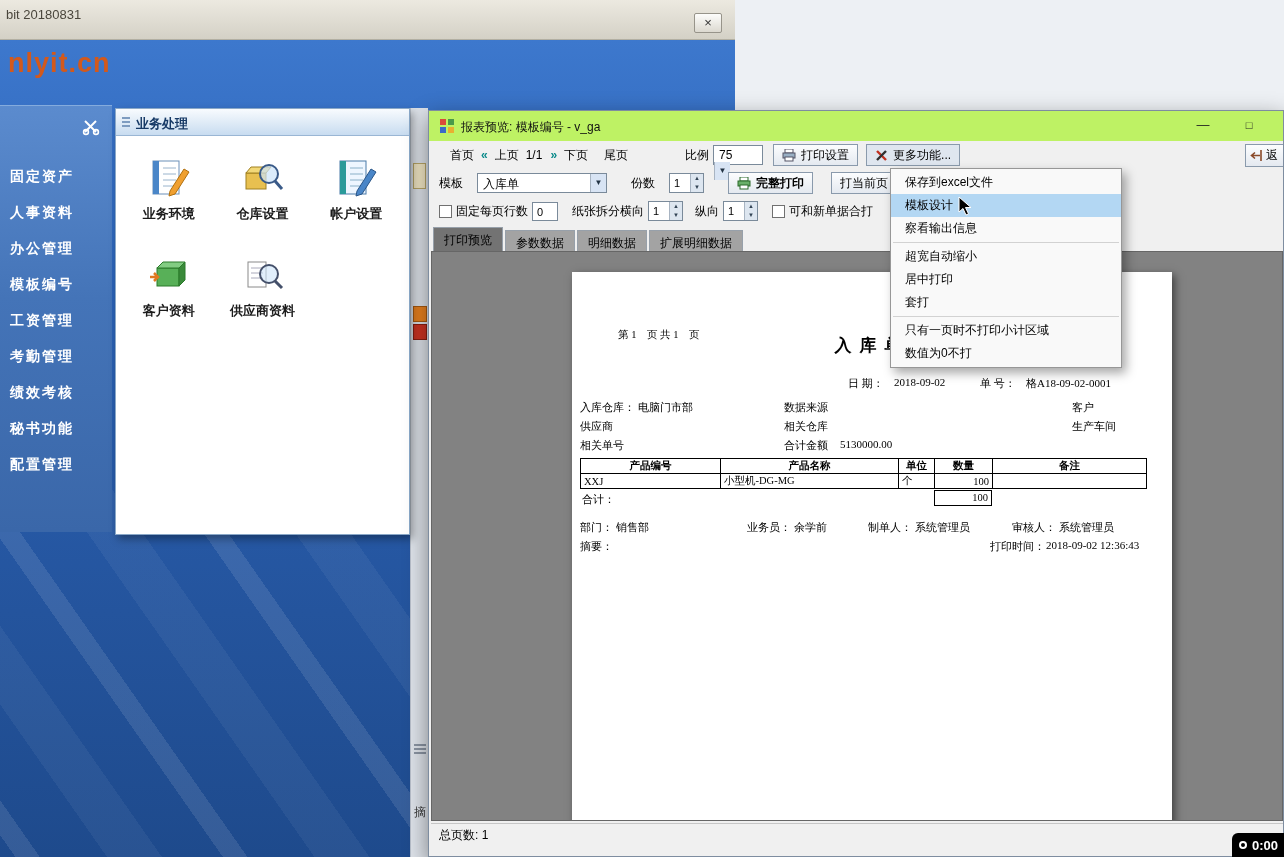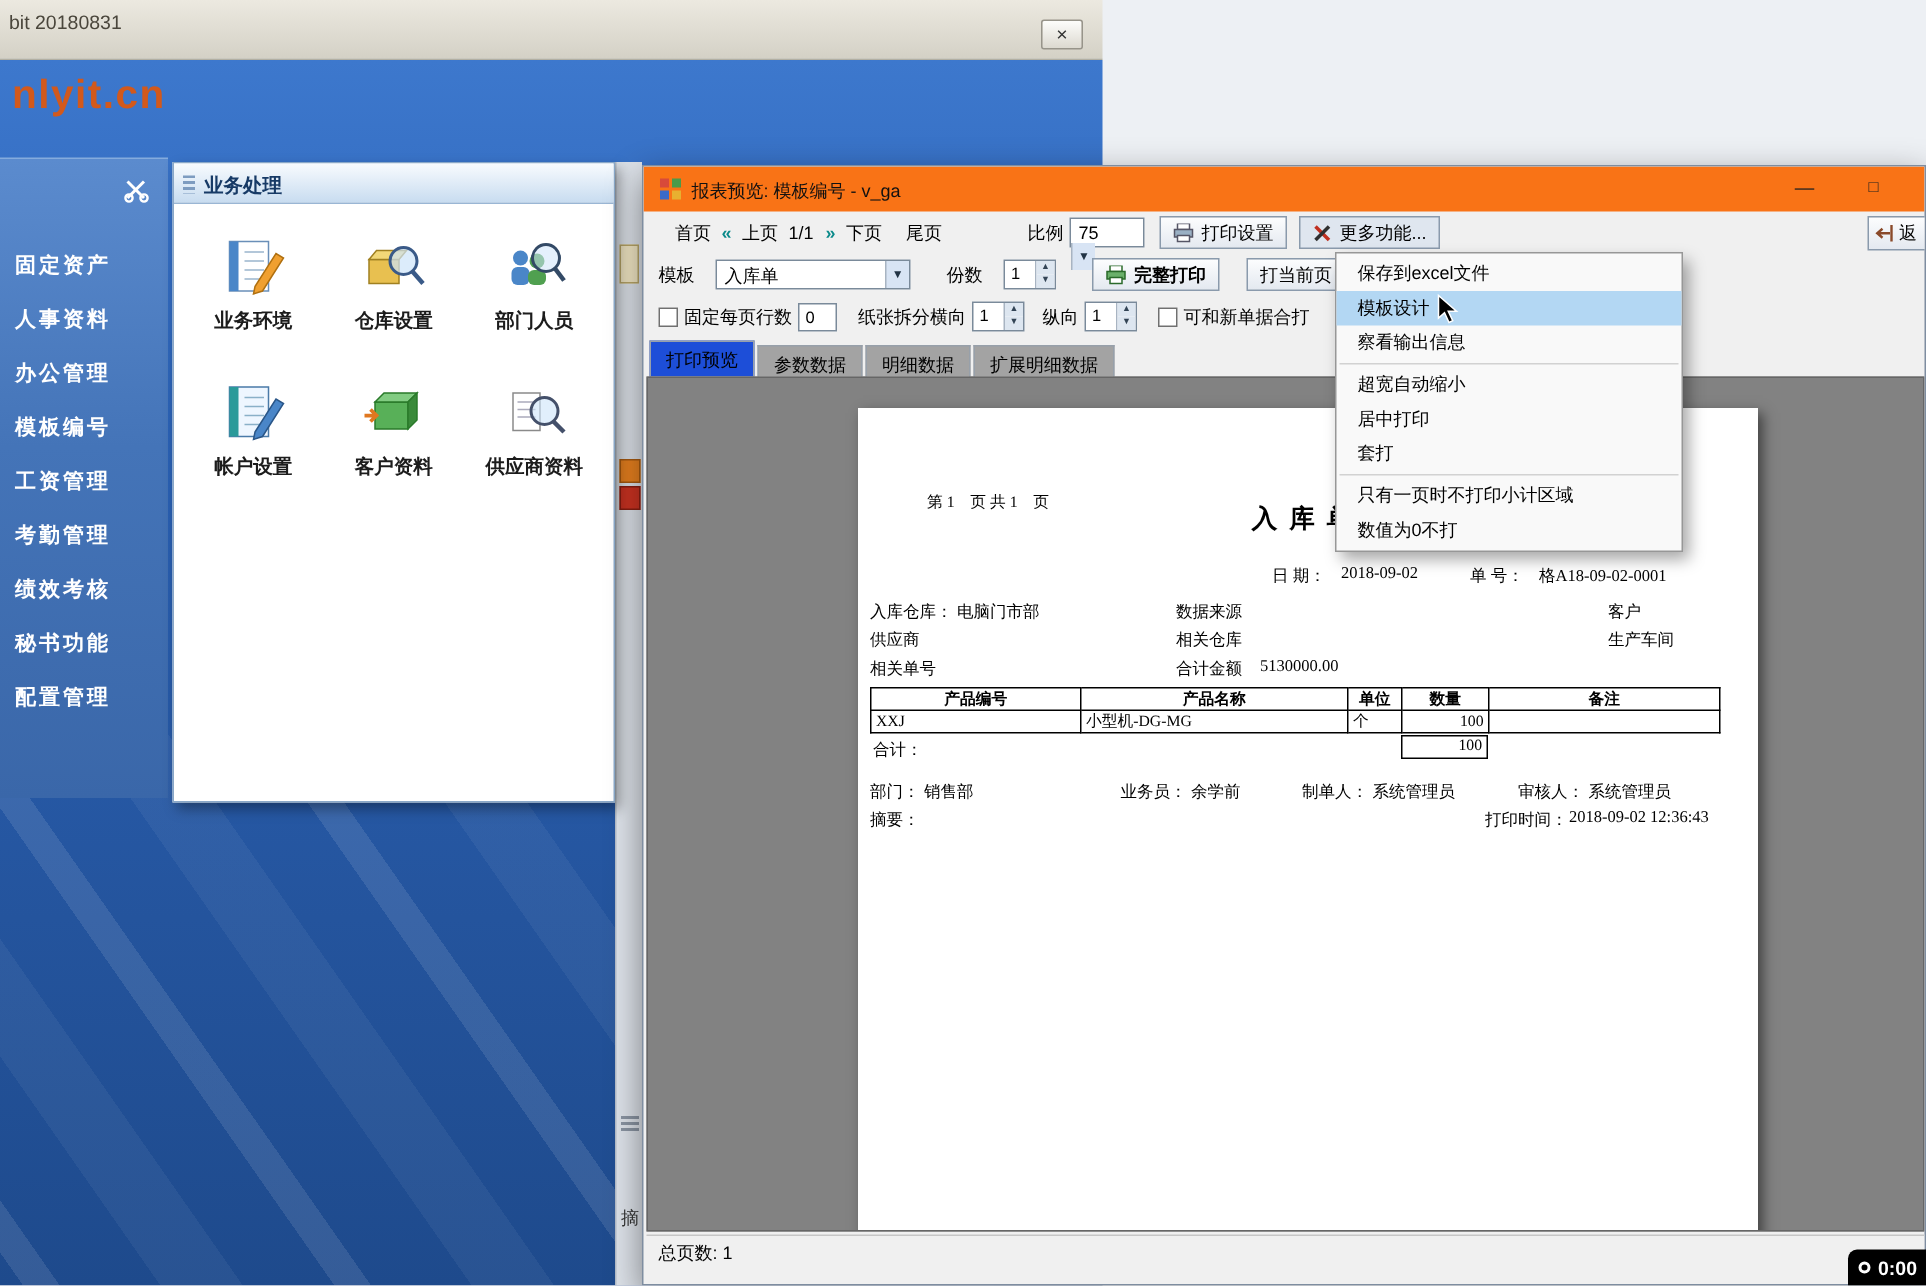--- a/index.html
+++ b/index.html
@@ -48,21 +48,21 @@
   .strip-tab { position:absolute; left:2px; top:55px; width:13px; height:26px; background:#f2e7c4; border:1px solid #b9a668; }
   .strip-orange { position:absolute; left:2px; top:198px; width:14px; height:16px; background:#e8811f; border:1px solid #a85a10; }
   .strip-red { position:absolute; left:2px; top:216px; width:14px; height:16px; background:#cc3322; border:1px solid #8a1f12; }
   .strip-lines { position:absolute; left:3px; top:636px; width:12px; height:10px;
     background:repeating-linear-gradient(180deg,#8a94a2 0 2px, transparent 2px 4px); }
   .strip-text { position:absolute; left:3px; top:696px; font-size:12px; color:#333; }
 
   
   #preview { left:428px; top:110px; width:856px; height:747px; background:#f0f0f0;
     border:1px solid #7e8da0; box-shadow:0 8px 22px rgba(0,0,0,.45); z-index:10; overflow:hidden; }
-  .pv-titlebar { position:absolute; left:0; top:0; width:854px; height:30px; background:#f97316;padding-left:31px; }
+  .pv-titlebar { position:absolute; left:0; top:0; width:854px; height:30px; background:#bef264;padding-left:31px; }
   .pv-icon { position:absolute; left:10px; top:7px; }
   .pv-title { position:absolute; left:32px; top:8px; font-size:12px; color:#111; }
   .pv-ctl { position:absolute; top:0; width:44px; height:30px; text-align:center; line-height:28px;
     font-size:13px; color:#222; cursor:default; }
   .pv-min { left:752px; } .pv-max { left:798px; font-size:11px; }
 
   .pv-tb { position:absolute; left:0; width:854px; height:28px; display:flex; align-items:center; font-size:12px; }
   .pv-tb1 { top:30px; padding-left:16px; }
   .pv-tb2 { top:58px; padding-left:10px;gap:10px; }
   .pv-tb3 { top:86px; padding-left:10px; }
@@ -85,21 +85,21 @@
   .cb { width:13px; height:13px; border:1px solid #707070; background:#fff; margin-right:4px; flex:0 0 auto; }
   .numin { width:26px; height:19px; border:1px solid #7a8a9a; background:#fff; font-size:11px;
     padding:3px 0 0 4px; }
   .pv-return { position:absolute; left:816px; top:33px; width:60px; height:23px; display:flex;
     align-items:center; gap:3px; border:1px solid #8a9aac; background:linear-gradient(#fcfdfe,#e4e9f0);
     padding-left:4px; font-size:12px; }
 
   .pv-tabs { position:absolute; top:116px; left:4px; height:24px; display:flex; align-items:flex-end; }
   .tab { padding:4px 10px 3px; border:1px solid #97a0aa; border-bottom:none; background:#a3a3a3;
     margin-right:2px; font-size:12px; height:21px; cursor:default; }
-  .tab.active { background:#1d4ed8; height:24px; font-weight:normal; }
+  .tab.active { background:#737373; height:24px; font-weight:normal; }
 
   .pv-area { position:absolute; top:140px; left:2px; width:852px; height:570px; background:#828282;
     border:1px solid #666; overflow:hidden; }
   .pv-status { position:absolute; top:712px; left:2px; width:852px; height:24px; background:#f0f0f0;
     border-top:1px solid #c6c6c6; line-height:23px; padding-left:8px; font-size:12px; }
 
   
   .page { position:absolute; left:140px; top:20px; width:600px; height:566px; background:#fff;
     box-shadow:3px 3px 8px rgba(0,0,0,.5); font-family:"Liberation Serif","DejaVu Serif",serif; }
   .rp { position:absolute; font-size:11px; white-space:pre; color:#000; }
@@ -186,33 +186,20 @@
     <div class="tool">
       <div class="tool-img">
         <svg width="44" height="44" viewBox="0 0 44 44">
           <rect x="6" y="17" width="20" height="16" fill="#e8c050" stroke="#a08020"></rect>
           <polygon points="6,17 11,11 31,11 26,17" fill="#f2d878" stroke="#a08020"></polygon>
           <circle cx="29" cy="18" r="9" fill="rgba(205,228,250,.7)" stroke="#3a5a88" stroke-width="2"></circle>
           <line x1="35" y1="25" x2="42" y2="33" stroke="#3a5a88" stroke-width="3"></line>
         </svg>
       </div>
       <div class="tool-label">仓库设置</div>
-    </div>
-    <div class="tool">
-      <div class="tool-img">
-        <svg width="44" height="44" viewBox="0 0 44 44">
-          <circle cx="13" cy="16" r="5" fill="#4a86c8"></circle>
-            <rect x="7" y="22" width="12" height="12" rx="4" fill="#4a86c8"></rect>
-          <circle cx="24" cy="18" r="5" fill="#50a050"></circle>
-            <rect x="18" y="24" width="12" height="10" rx="4" fill="#50a050"></rect>
-          <circle cx="30" cy="16" r="9" fill="rgba(205,228,250,.55)" stroke="#334a66" stroke-width="2"></circle>
-          <line x1="36" y1="23" x2="42" y2="31" stroke="#334a66" stroke-width="3"></line>
-        </svg>
-      </div>
-      <div class="tool-label">部门人员</div>
     </div>
     <div class="tool">
       <div class="tool-img">
         <svg width="44" height="44" viewBox="0 0 44 44">
           <rect x="6" y="5" width="26" height="33" fill="#eef6ff" stroke="#4a7aa8"></rect>
           <rect x="6" y="5" width="6" height="33" fill="#2a9a9a"></rect>
           <line x1="16" y1="12" x2="29" y2="12" stroke="#8ab0c8"></line>
             <line x1="16" y1="18" x2="29" y2="18" stroke="#8ab0c8"></line>
           <line x1="16" y1="24" x2="29" y2="24" stroke="#8ab0c8"></line>
             <line x1="16" y1="30" x2="29" y2="30" stroke="#8ab0c8"></line>

